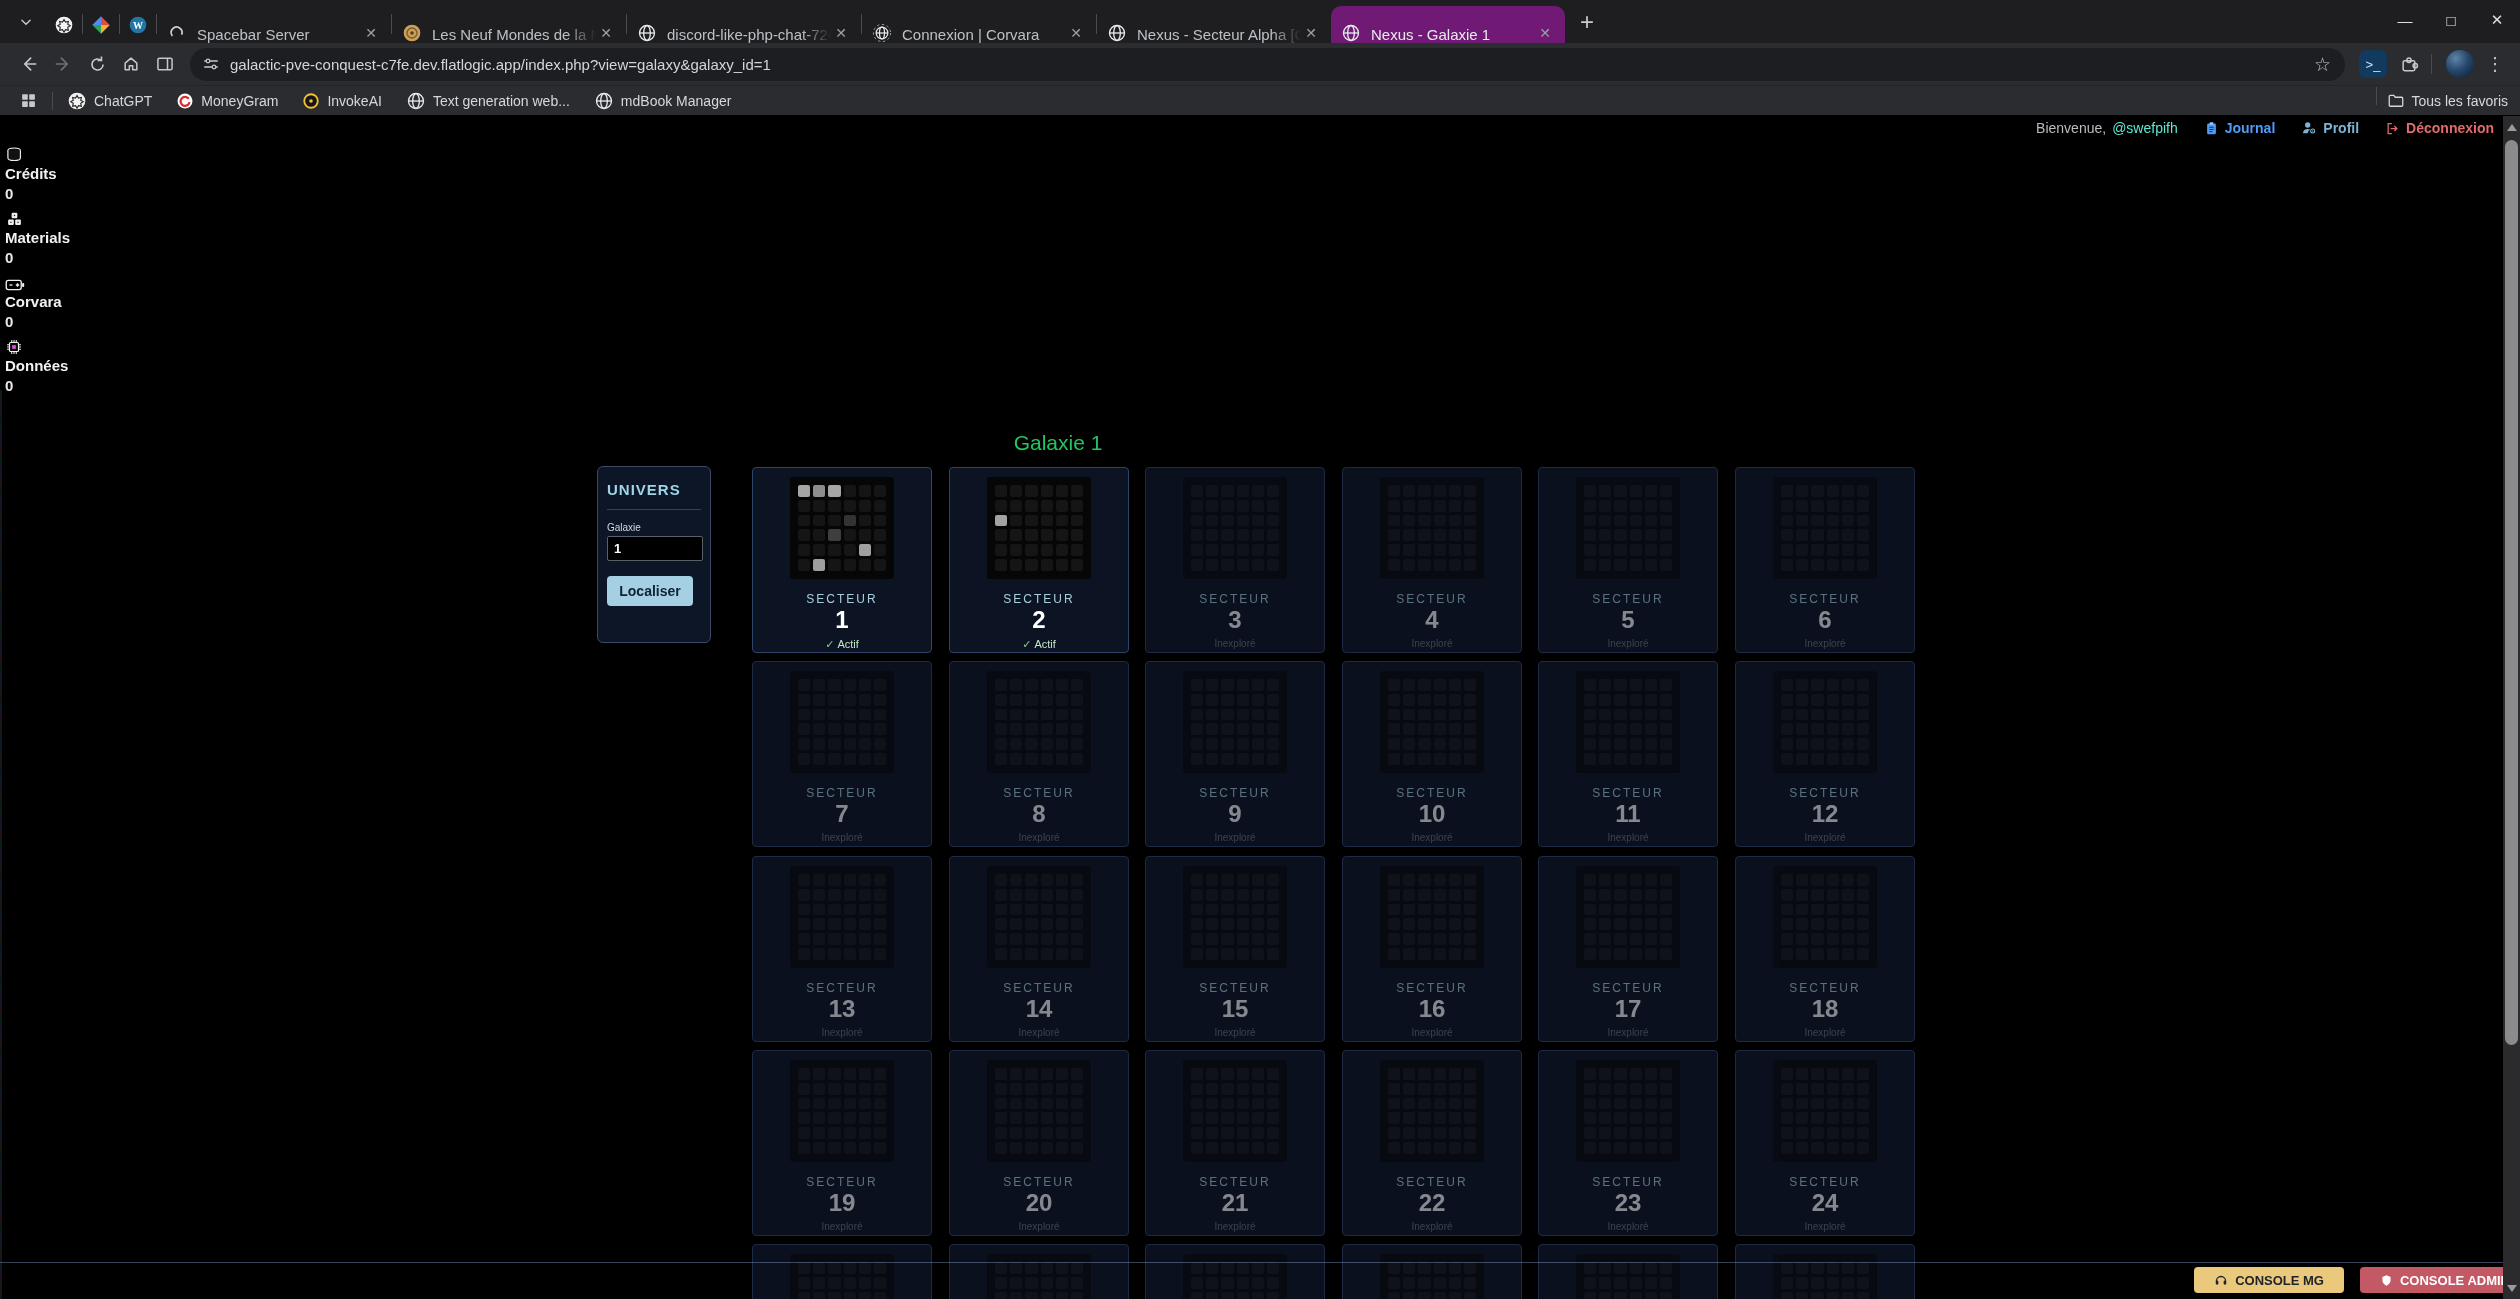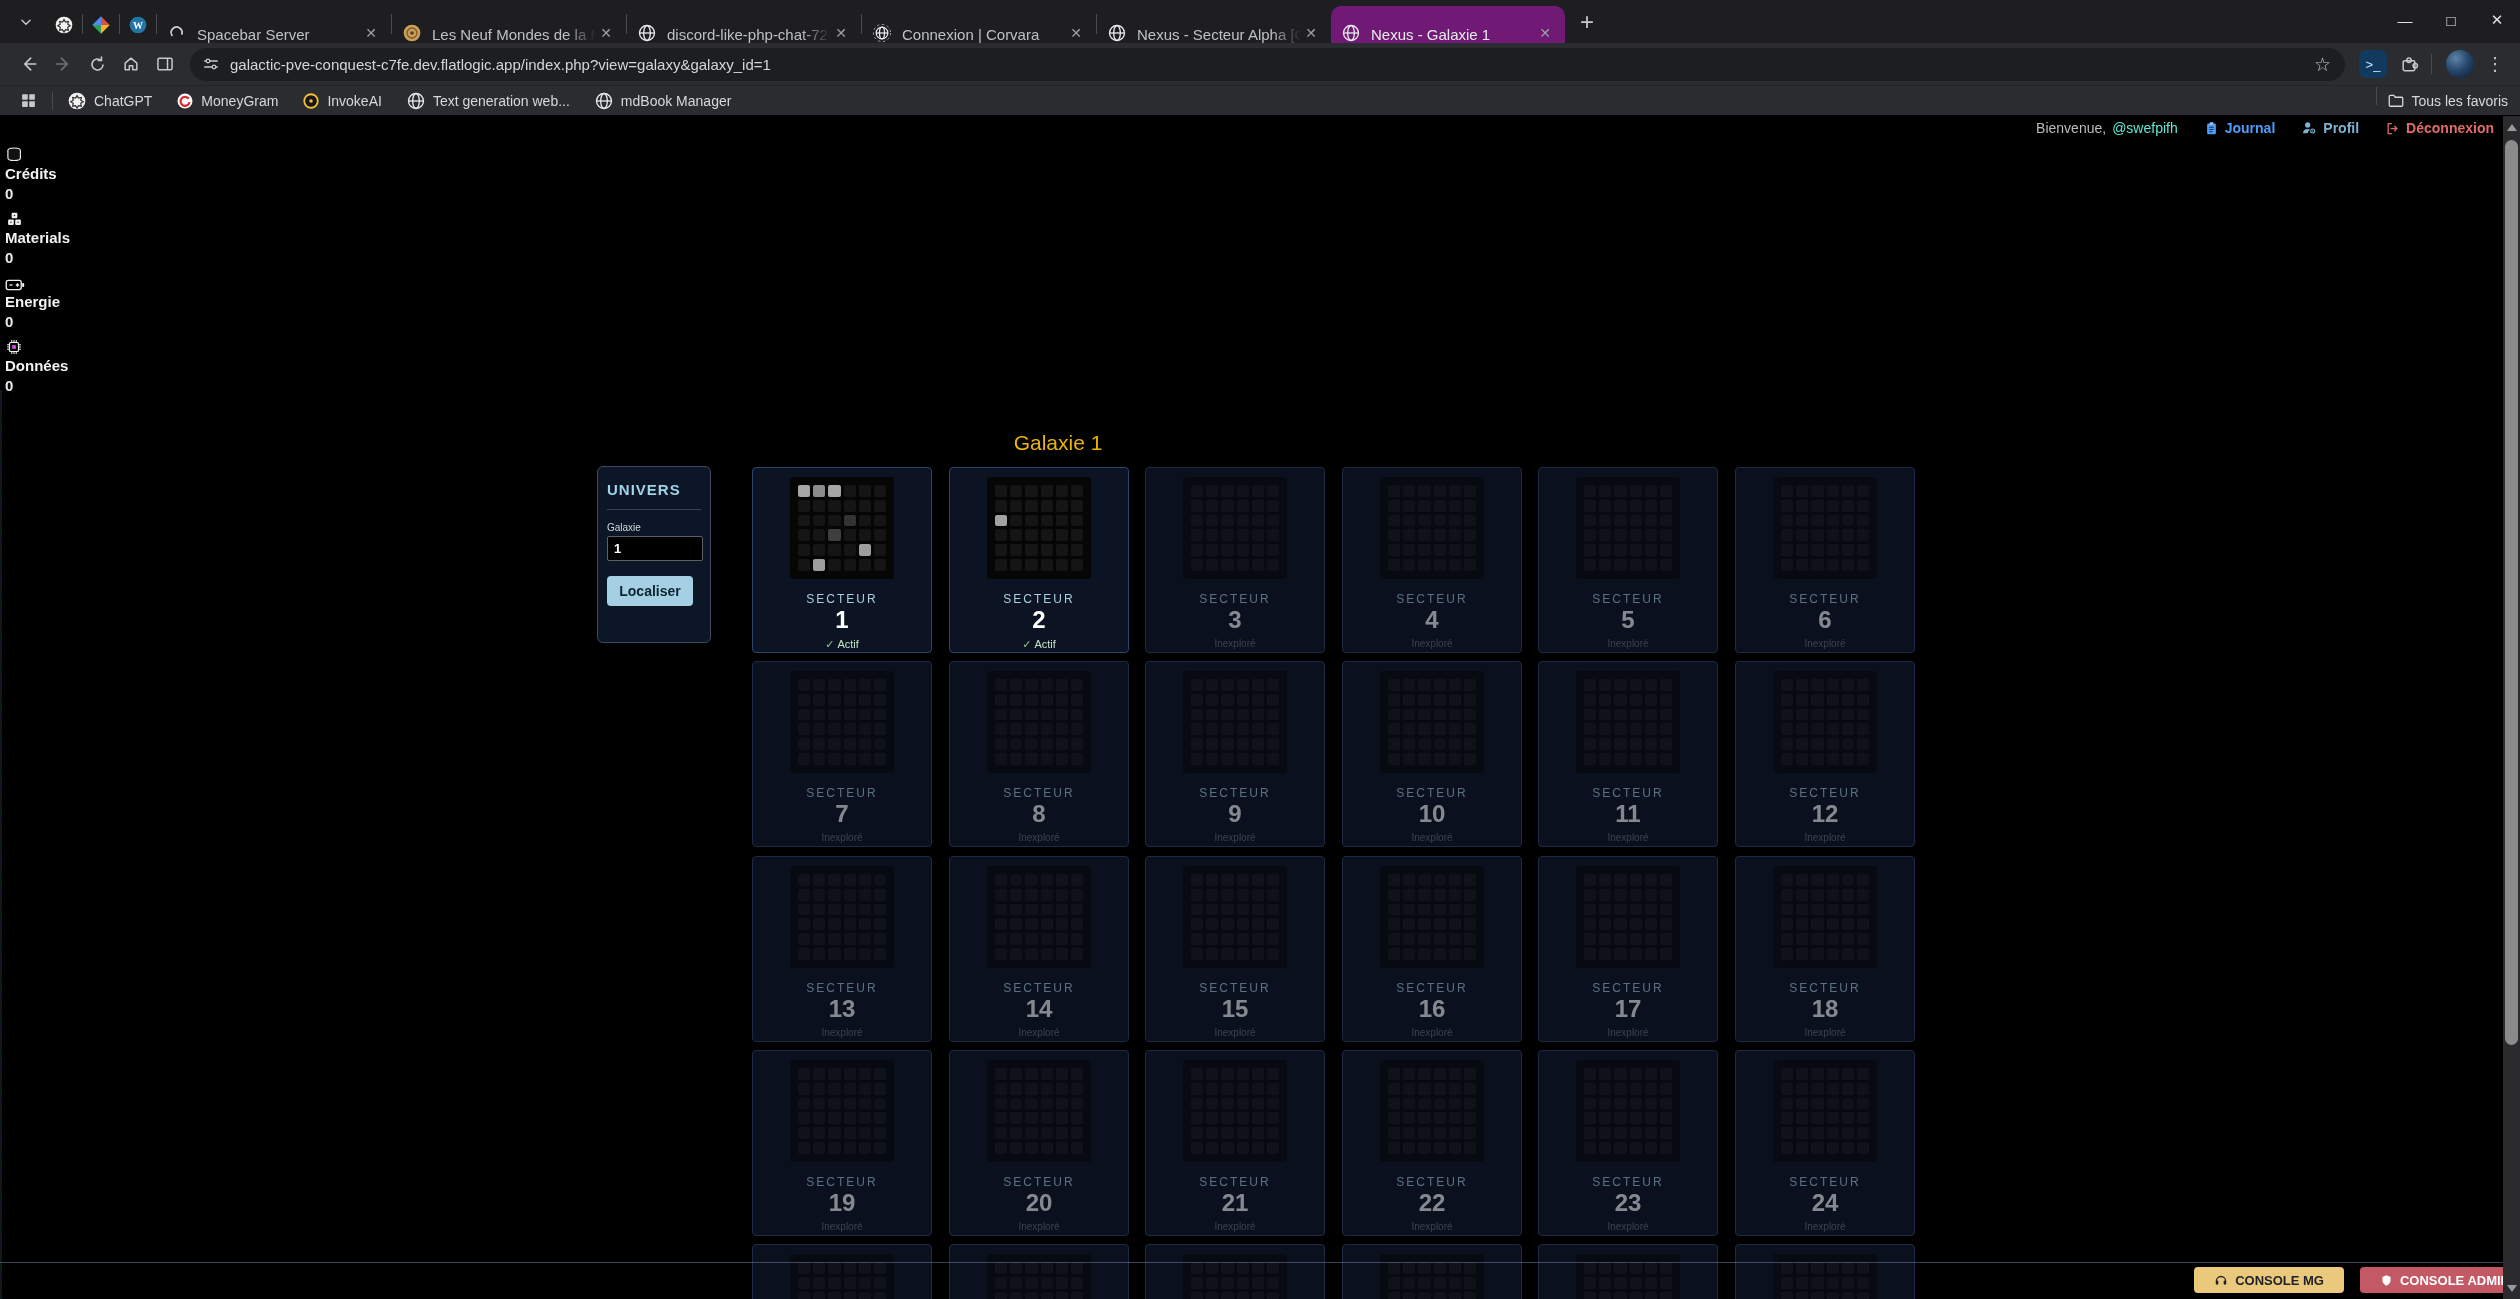--- a/index.html
+++ b/index.html
@@ -63,21 +63,21 @@
   .ph-user { margin-left:-20px; }
   .ph-link { display:flex; align-items:center; gap:6px; font-weight:bold; }
 
   .resources { position:absolute; top:28px; left:5px; font-size:15px; line-height:20px; }
   .res-block { margin-bottom:3px;font-weight:bold; }
   .res-icon { height:21px; display:flex; align-items:flex-end; }
   .res-name { color:#f2f2f2; }
   .res-value { color:#e8e8e8; }
 
   .page-title { position:absolute; top:316px; left:0; width:2116px; text-align:center;
-    font-size:21px; color:#eab308; }
+    font-size:21px; color:#22c55e; }
 
   .univers { position:absolute; left:597px; top:351px; width:114px; height:177px;
     background:#0d1626; border:1px solid #3c4a66; border-radius:6px; padding:14px 9px; }
   .univers h2 { font-size:15px; font-weight:bold; letter-spacing:1px; color:#9fd3e6; }
   .univers hr { border:none; border-top:1px solid #33415a; margin:11px 0 12px; }
   .univers .fld-label { font-size:10px; color:#cfd8e0; margin-bottom:3px; }
   .univers input { width:96px; height:25px; background:#000; border:1px solid #5a6068;
     color:#fff; font-size:13px; font-weight:bold; padding:0 6px; border-radius:2px;
     font-family:inherit; }
   .univers .loc-btn { margin-top:15px; width:86px; height:30px; background:#a5cfe2;
@@ -427,21 +427,21 @@
           <div class="res-icon">
             <span>
               <svg width="20" height="14" viewBox="0 0 24 16">
                 <rect x="1.5" y="2.5" width="18" height="11" rx="2.5" fill="none" stroke="#f0f0f0" stroke-width="1.6"></rect>
                 <rect x="20.5" y="5.5" width="2.5" height="5" rx="1" fill="#f0f0f0"></rect>
                 <path d="M5.5 8h3.5" stroke="#f0f0f0" stroke-width="1.6"></path>
                 <path d="M13 8h4M15 6v4" stroke="#f0f0f0" stroke-width="1.6"></path>
               </svg>
             </span>
           </div>
-          <div class="res-name">Energie</div>
+          <div class="res-name">Corvara</div>
           <div class="res-value">0</div>
         </div>
         <div class="res-block">
           <div class="res-icon">
             <span>
               <svg width="18" height="18" viewBox="0 0 24 24">
                 <rect x="6" y="6" width="12" height="12" rx="1.5" fill="none" stroke="#f0f0f0" stroke-width="1.6"></rect>
                 <rect x="9.5" y="9.5" width="5" height="5" fill="#d44fd4"></rect>
                 <path d="M9 6V2.8M12 6V2.8M15 6V2.8M9 21.2V18M12 21.2V18M15 21.2V18M6 9H2.8M6 12H2.8M6 15H2.8M21.2 9H18M21.2 12H18M21.2 15H18" stroke="#f0f0f0" stroke-width="1.4"></path>
               </svg>

